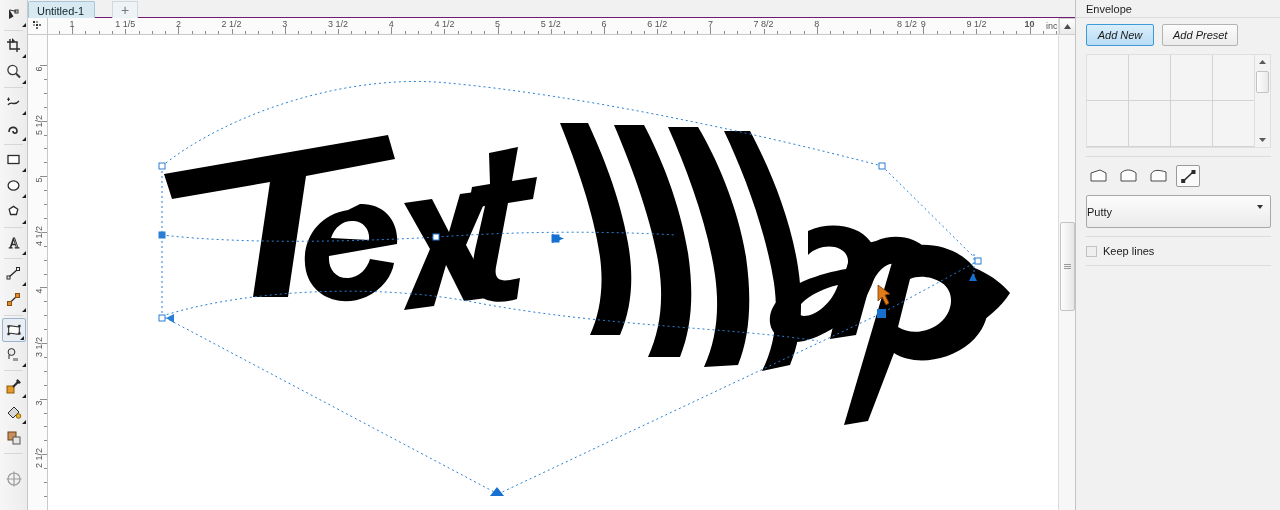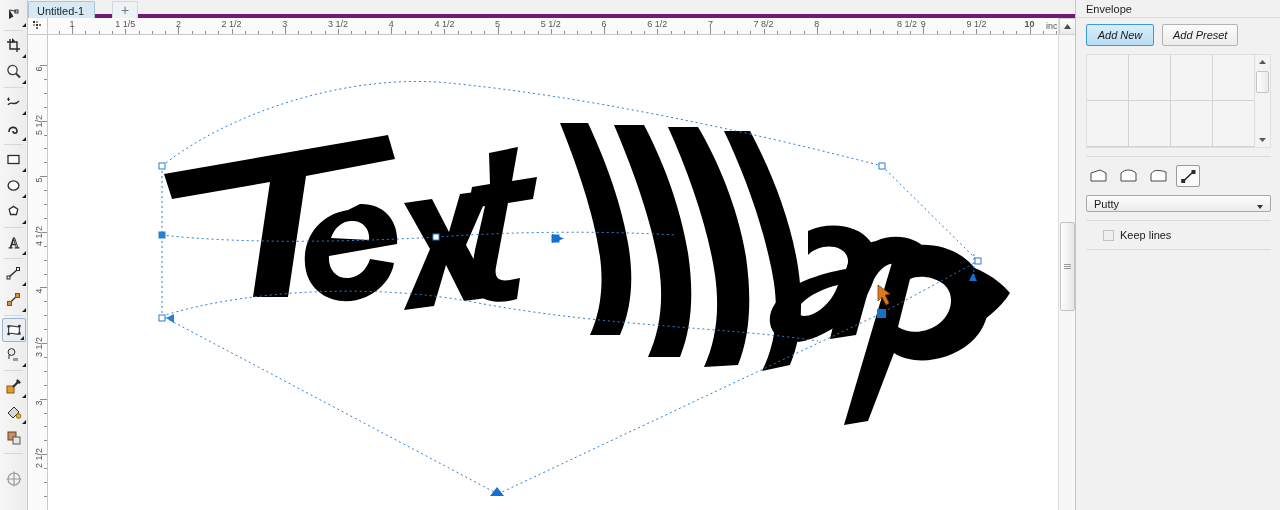--- a/index.html
+++ b/index.html
@@ -40,21 +40,21 @@
     border-width:0 0 4px 4px;
     border-color:transparent transparent #1d1d1d transparent;
   }
   .tool-sep {
     height:1px; background:#d7d7d7; margin:2px 4px;
   }
 
   
   .tabbar {
     position:absolute; left:28px; top:0; width:1047px; height:18px;
-    background:#f1f1f1; border-bottom:4px solid #701a75;
+    background:#f1f1f1; border-bottom:1px solid #701a75;
   }
   .tab {
     position:absolute; left:0; top:1px; height:17px;
     padding:2px 10px 0 8px;
     background:#d8e9f2;
     border:1px solid #a8c6d6; border-bottom:none;
     font-size:11px; color:#10222b; line-height:14px;
     border-top-left-radius:2px;border-top-right-radius:2px;
   }
   .tab-add {
@@ -202,34 +202,34 @@
     display:flex;align-items:center;justify-content:center;
     border:1px solid transparent; border-radius:2px;
     cursor:default;
   }
   .mode-btn.sel {
     background:#fafafa; border:1px solid #9a9a9a;
   }
 
   .select-wrap { padding:8px 10px 0 10px; }
   .selectbox {
-    position:relative; height:17px;
+    position:relative; height:33px;
     background:linear-gradient(to bottom,#fcfcfc,#ebebeb);
     border:1px solid #a8a8a8; border-radius:2px;
     display:flex;align-items:center;
-    padding-left:7px; font-size:11px;
+    font-size:11px;
   }
   .selectbox .caret {
     position:absolute; right:7px; top:9px;
     width:0;height:0;border-style:solid;
     border-width:4px 3.5px 0 3.5px;
     border-color:#333 transparent transparent transparent;
   }
 
-  .check-row { display:flex; align-items:center; gap:6px; padding:0 27px; }
+  .check-row { display:flex; align-items:center; gap:6px; padding:0 10px; }
   .chk {
     width:11px;height:11px;
     background:#efefef; border:1px solid #c2c2c2;
   }
   .check-label { font-size:11px; color:#1a1a1a; }
 
   .action-row { display:flex; align-items:center; gap:8px; padding:0 10px; }
   .eyedrop { width:26px;height:22px; display:flex;align-items:center;justify-content:center; }
   .action-row .btn { min-width:68px; flex:1; }
 </style>

